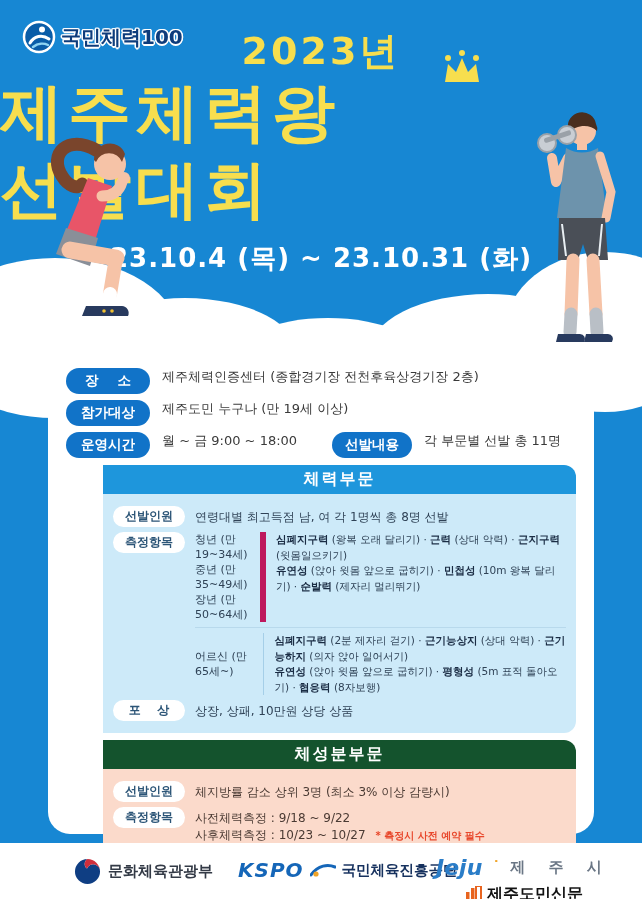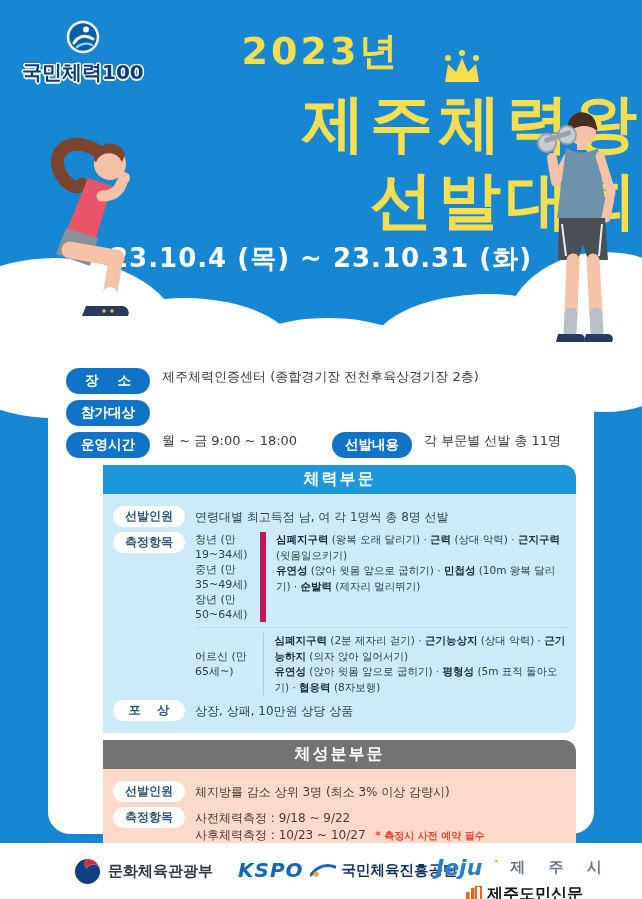--- a/index.html
+++ b/index.html
@@ -2,27 +2,27 @@
 <html><head>
 <meta charset="utf-8">
 <style>
   * { box-sizing: border-box; margin: 0; padding: 0; }
   html,body { background:#e9e9e9; }
   body { font-family:"DejaVu Sans","Liberation Sans",sans-serif; }
   .poster { position:relative; width:642px; height:899px; margin:0 auto;
             background:#1787d3; overflow:hidden; }
 
   
-  .logo { position:absolute; left:22px; top:20px; display:flex; align-items:center; gap:5px; z-index:2;flex-direction:column; }
+  .logo { position:absolute; left:22px; top:20px; display:flex; align-items:center; gap:5px; z-index:2; }
   .logo-text { font-size:20px; font-weight:800; color:#0d3c7c;
     text-shadow:-1.5px 0 #fff,1.5px 0 #fff,0 -1.5px #fff,0 1.5px #fff,-1px -1px #fff,1px 1px #fff,-1px 1px #fff,1px -1px #fff; }
   .hero-year { position:absolute; top:26px; left:0; right:0; text-align:center;
     font-size:38px; font-weight:800; color:#f7de4e; letter-spacing:3px; z-index:1; }
-  .hero-title { position:absolute; top:74px; left:0; right:0; text-align:right;
-    color:#f7de4e; font-weight:800; font-size:63px; line-height:77px; letter-spacing:5px; z-index:1;margin-top:11px; }
+  .hero-title { position:absolute; top:74px; left:0; right:0; text-align:left;
+    color:#f7de4e; font-weight:800; font-size:63px; line-height:77px; letter-spacing:5px; z-index:1; }
   .crown { position:absolute; top:50px; left:437px; z-index:2; }
   .hero-date { position:absolute; top:241px; left:0; right:0; text-align:center;
     color:#ffffff; font-weight:800; font-size:26px; letter-spacing:1px; z-index:2; }
 
   .cloud { position:absolute; background:#fff; border-radius:50%; z-index:1; }
   .cloud.c1 { left:-70px;  top:258px; width:250px; height:160px; }
   .cloud.c2 { left:70px;   top:298px; width:230px; height:120px; }
   .cloud.c3 { left:228px;  top:318px; width:200px; height:90px;  }
   .cloud.c4 { left:368px;  top:294px; width:240px; height:120px; }
   .cloud.c5 { left:505px;  top:252px; width:200px; height:160px; }
@@ -39,21 +39,21 @@
   .pill { display:inline-block; flex:none; width:84px; text-align:center;
     background:#1173c8; color:#fff; font-weight:700; font-size:13.5px;
     padding:4px 0; border-radius:999px; white-space:pre; }
   .pill.mid { width:80px; }
   .val { font-size:13px; color:#3a3a3a; }
   .val.w1 { width:158px; }
 
   .section { border-radius:12px; overflow:hidden; margin:7px 0;padding-left:37px; }
   .sec-head { text-align:center; color:#fff; font-weight:800; font-size:16px; padding:4px 0; letter-spacing:2px; }
   .sec-head.blue { background:#1e96dc; }
-  .sec-head.orange { background:#737373; }
+  .sec-head.orange { background:#14532d; }
   .sec-body { padding:7px 10px; }
   .sec-body.blue { background:#cdeaf9; }
   .sec-body.orange { background:#fbdacb; }
   .srow { display:flex; align-items:flex-start; gap:10px; margin:5px 0; }
   .pill-w { display:inline-block; flex:none; width:72px; text-align:center;
     background:#fff; color:#2c5577; font-weight:700; font-size:12px;
     padding:2px 0; border-radius:999px; white-space:pre; }
   .sval { font-size:12px; color:#2f4256; padding-top:3px; }
   .meas { display:flex; font-size:10.5px; color:#2f4256; }
   .ages { width:98px; line-height:15px; border-right:6px solid #be185d; padding-right:6px; font-size:11px; }
@@ -151,20 +151,21 @@
   </svg>
 
   <div class="card">
 
     <div class="row">
       <span class="pill">장    소</span>
       <span class="val">제주체력인증센터 (종합경기장 전천후육상경기장 2층)</span>
     </div>
     <div class="row">
       <span class="pill">참가대상</span>
+      <span class="val">제주도민 누구나 (만 19세 이상)</span>
     </div>
     <div class="row">
       <span class="pill">운영시간</span>
       <span class="val w1">월 ~ 금 9:00 ~ 18:00</span>
       <span class="pill mid">선발내용</span>
       <span class="val">각 부문별 선발 총 11명</span>
     </div>
 
     <div class="section">
       <div class="sec-head blue">체력부문</div>

